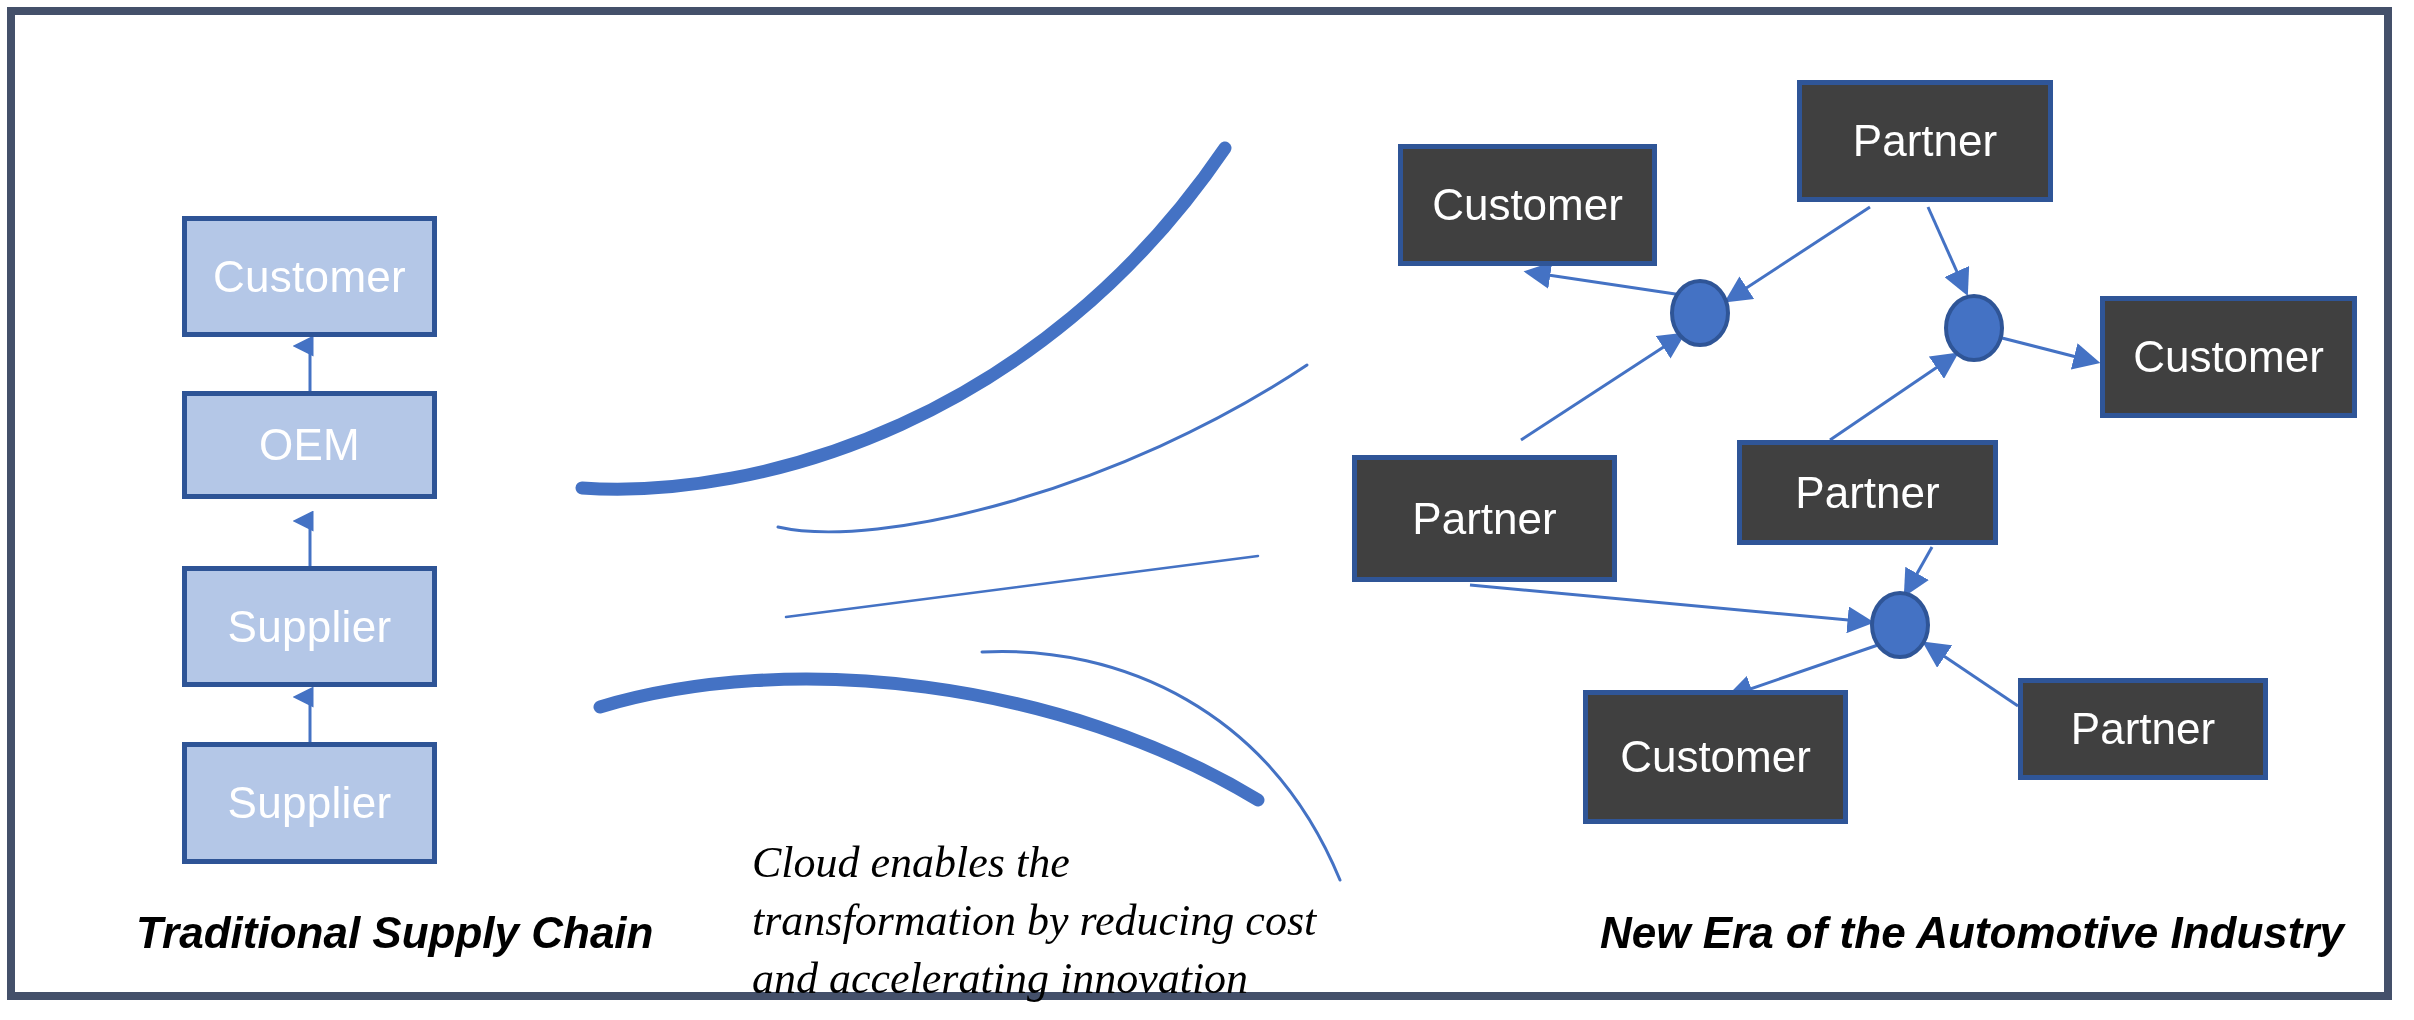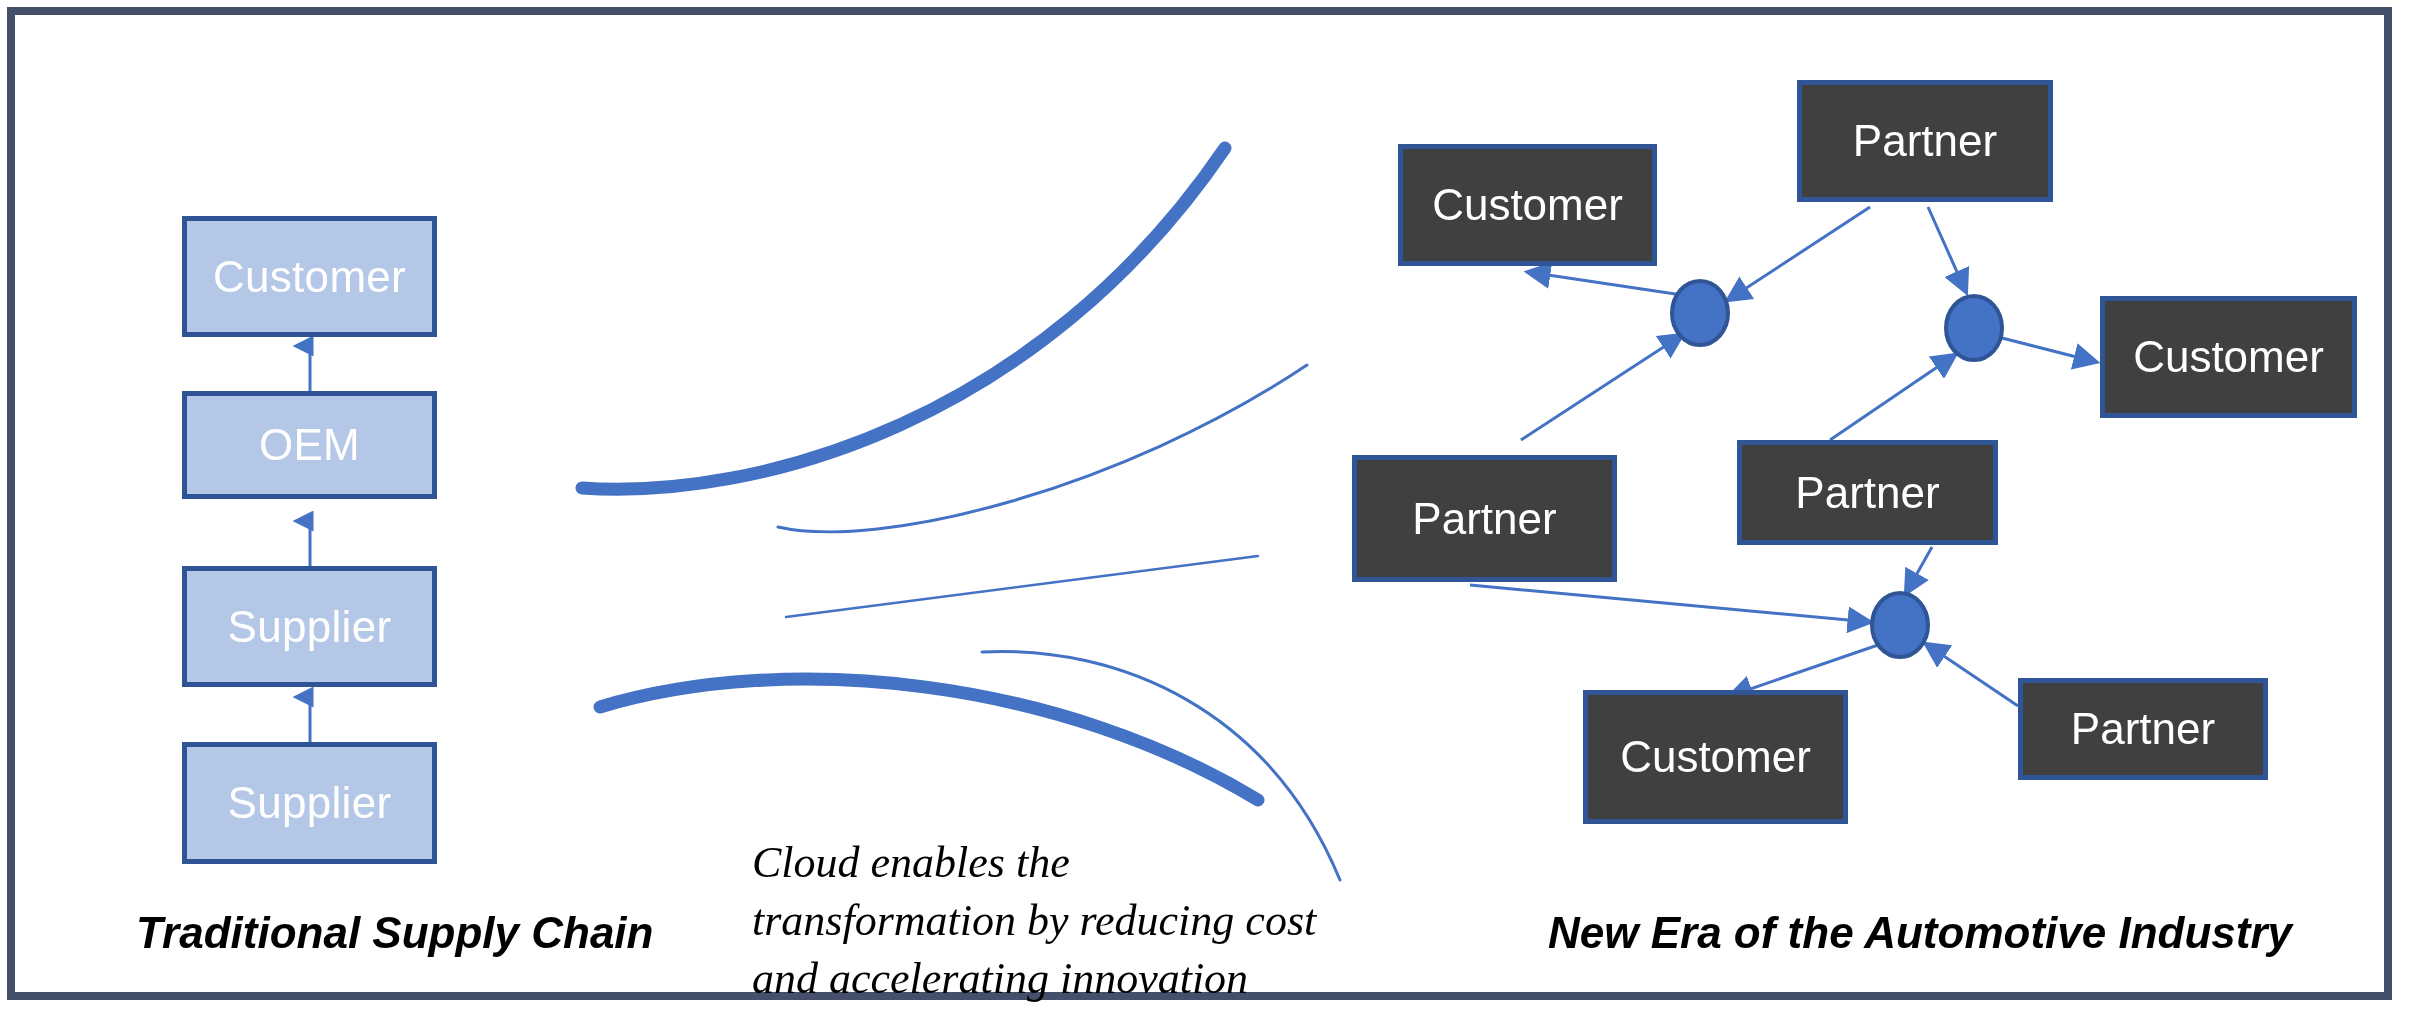--- a/index.html
+++ b/index.html
@@ -192,16 +192,16 @@
     <div class="net-box" style="left:2100px; top:296px; width:257px; height:122px;">Customer</div>
 
     <div class="net-box" style="left:1352px; top:455px; width:265px; height:127px;">Partner</div>
 
     <div class="net-box" style="left:1737px; top:440px; width:261px; height:105px;">Partner</div>
 
     <div class="net-box" style="left:1583px; top:690px; width:265px; height:134px;">Customer</div>
 
     <div class="net-box" style="left:2018px; top:678px; width:250px; height:102px;">Partner</div>
 
-    <div class="caption-bold" style="left:1548px; top:908px;">New Era of the Automotive Industry</div>
+    <div class="caption-bold" style="left:1600px; top:908px;">New Era of the Automotive Industry</div>
   </div>
 
 </div>
 
 </body></html>

